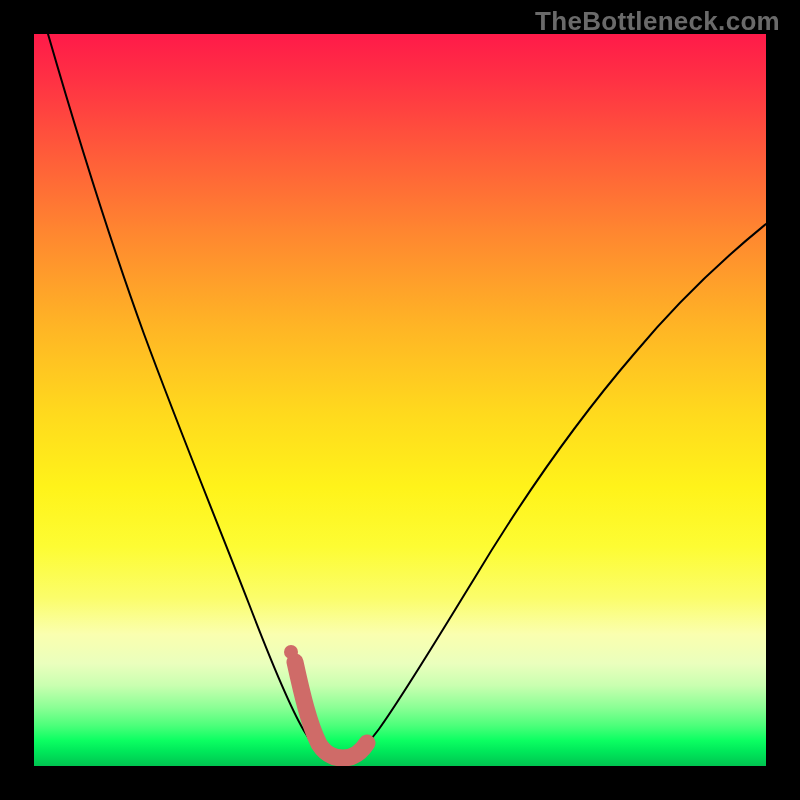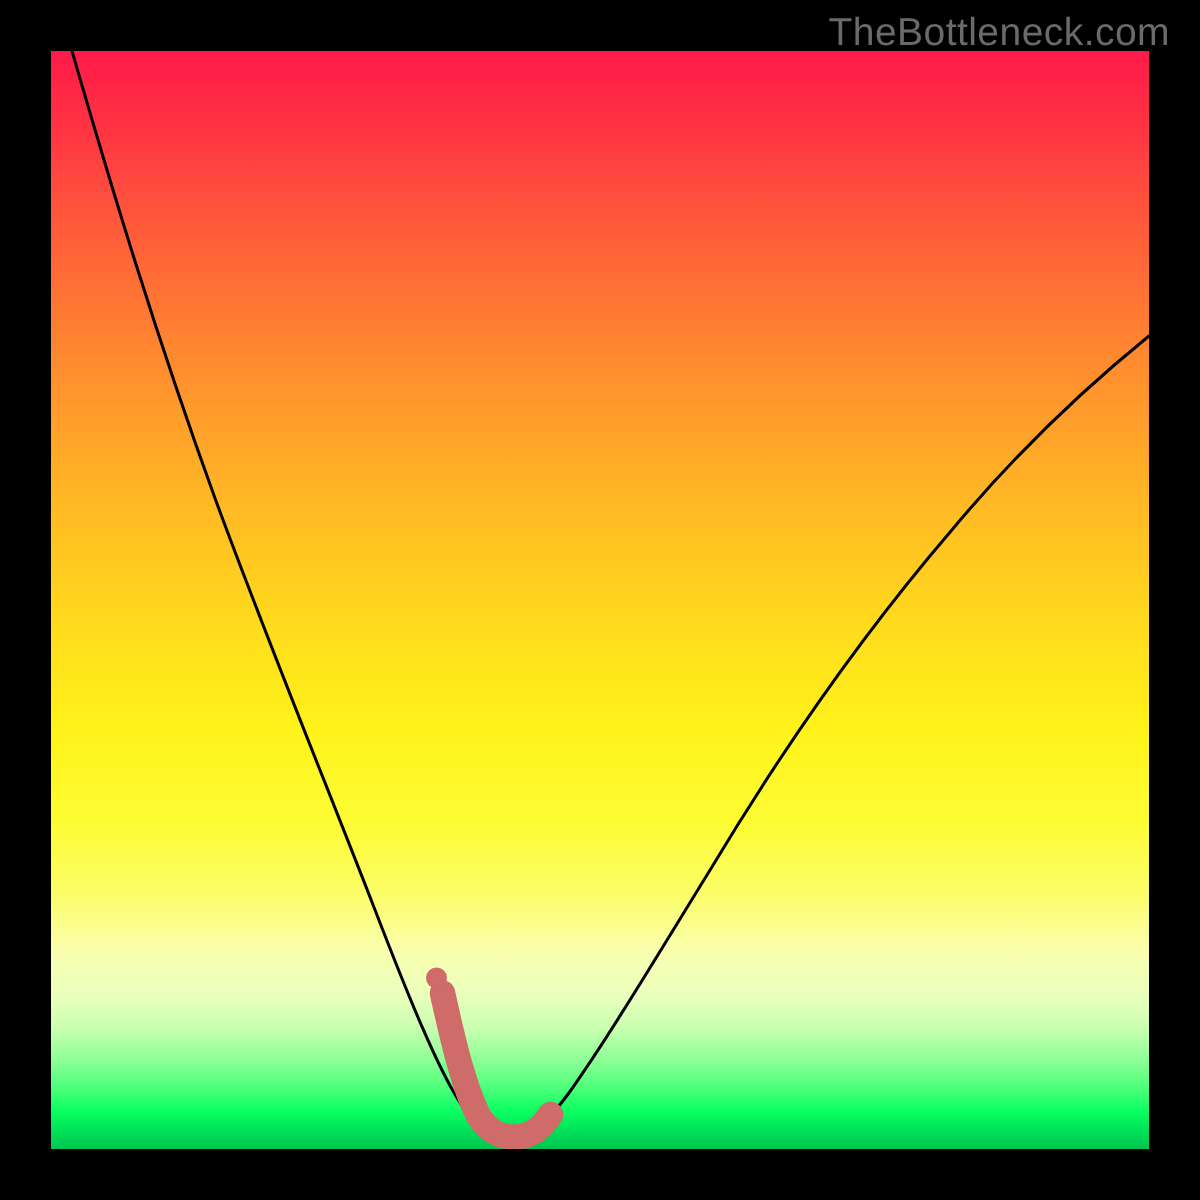--- a/index.html
+++ b/index.html
@@ -74,21 +74,21 @@
   }
   .dot {
     fill: #cf6b68;
   }
   .watermark {
     position: absolute;
     top: 6px;
     right: 20px;
     font-family: Arial, Helvetica, sans-serif;
     font-size: 26px;
-    font-weight: 400;
+    font-weight: 700;
     color: #6a6a6a;
     letter-spacing: 0.3px;
     pointer-events: none;
   }
 </style>
 </head>
 <body>
 
 <div class="frame">
 

